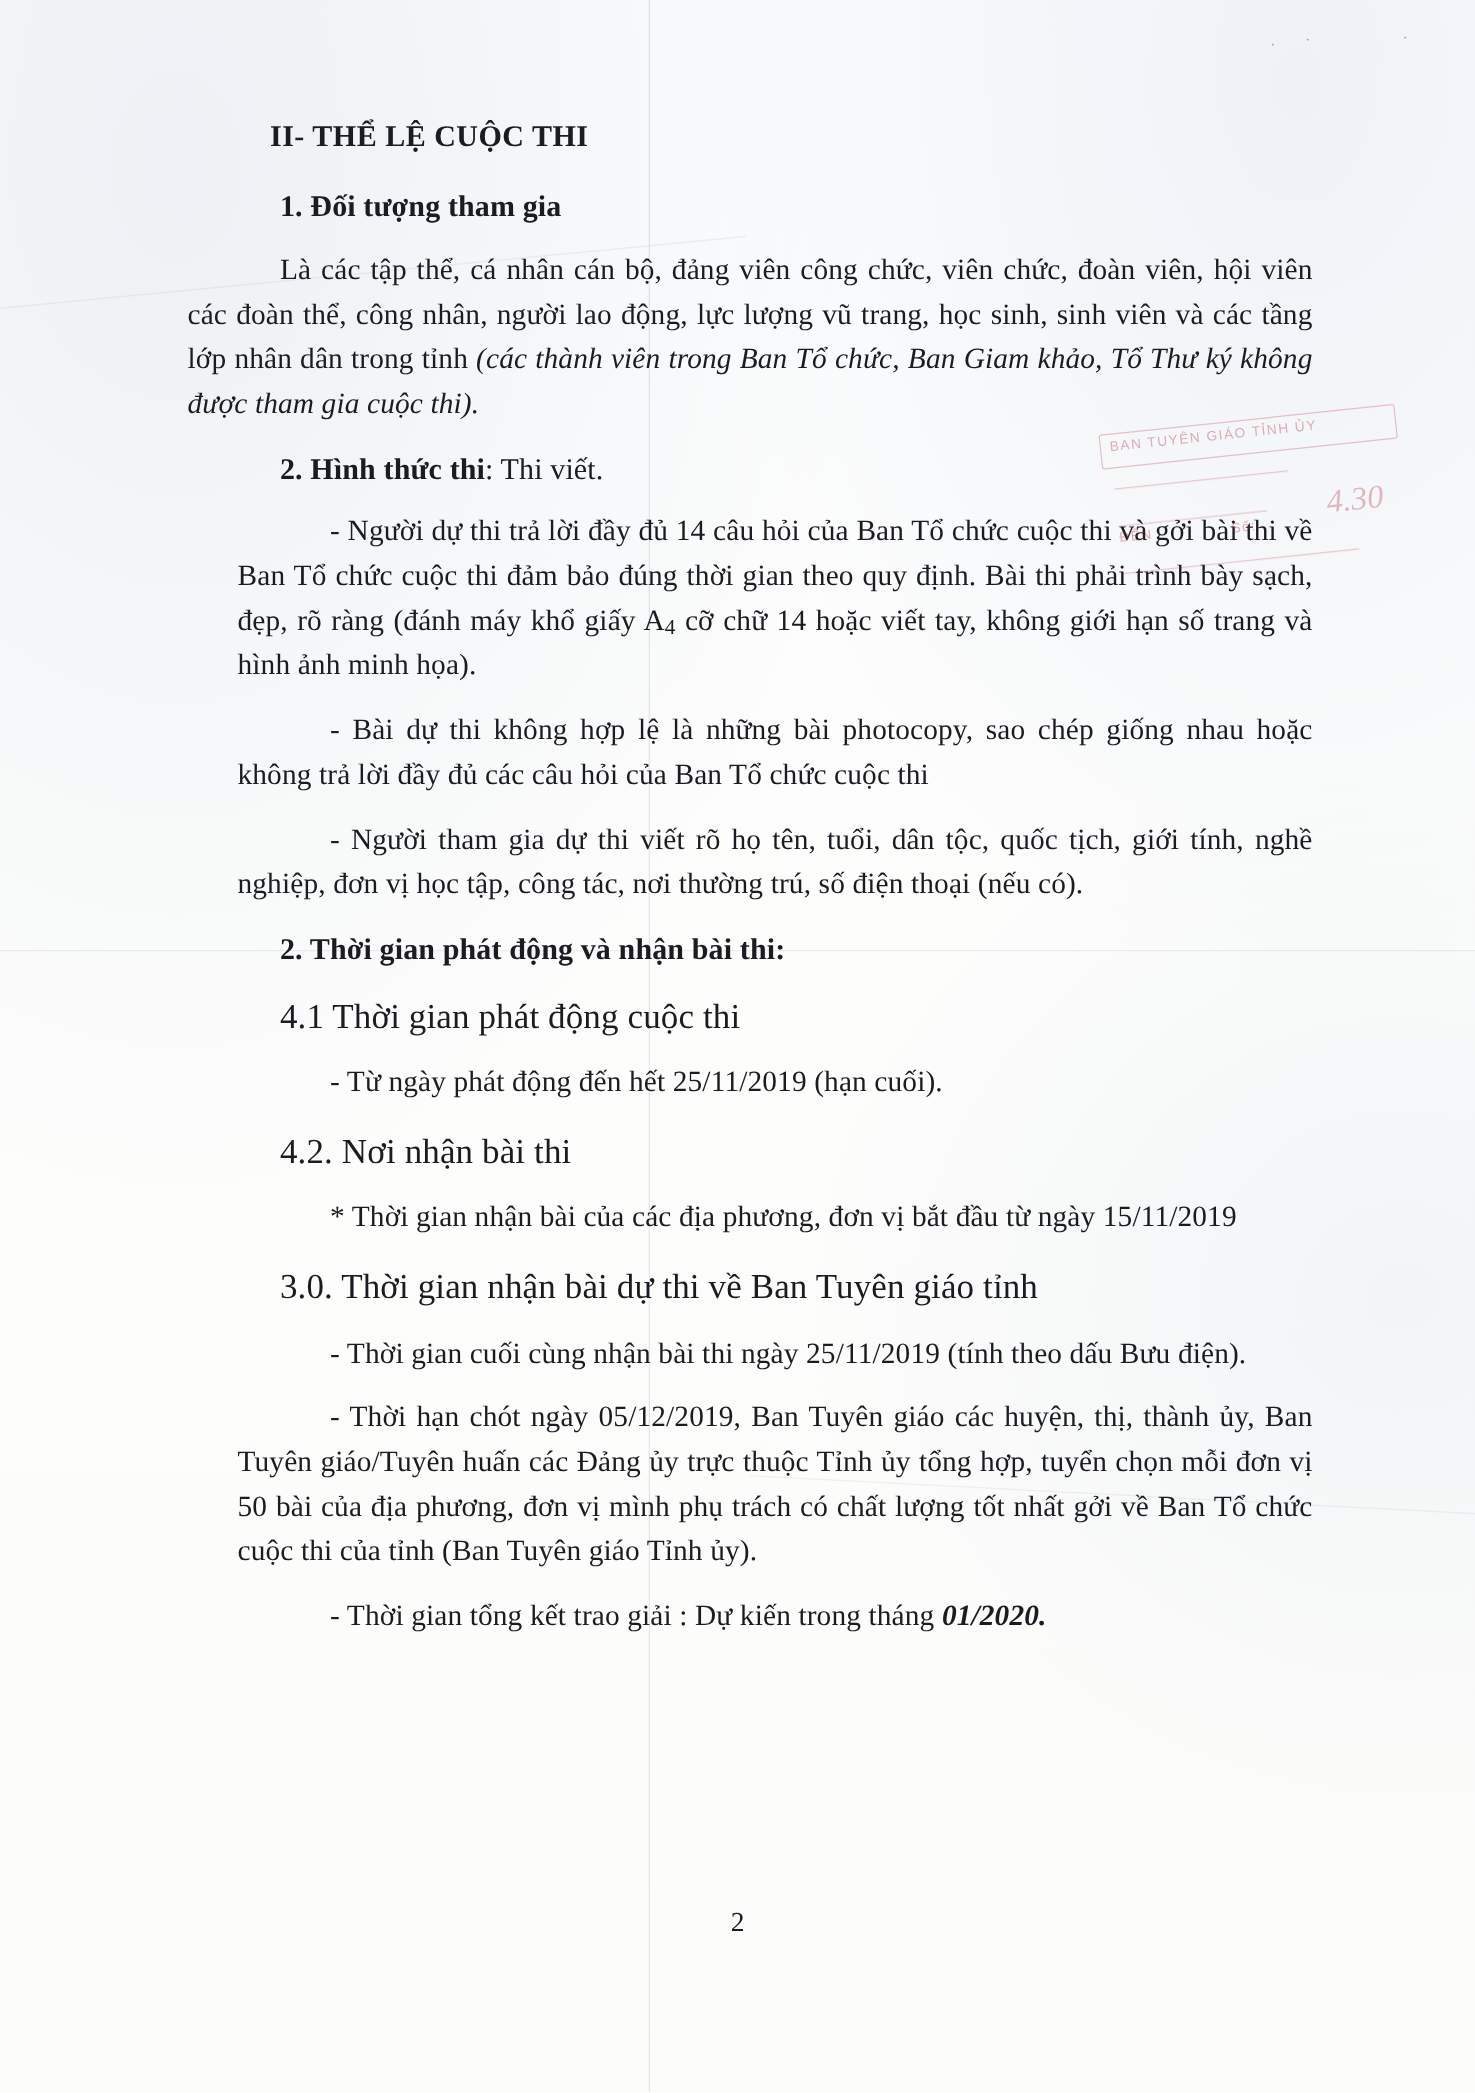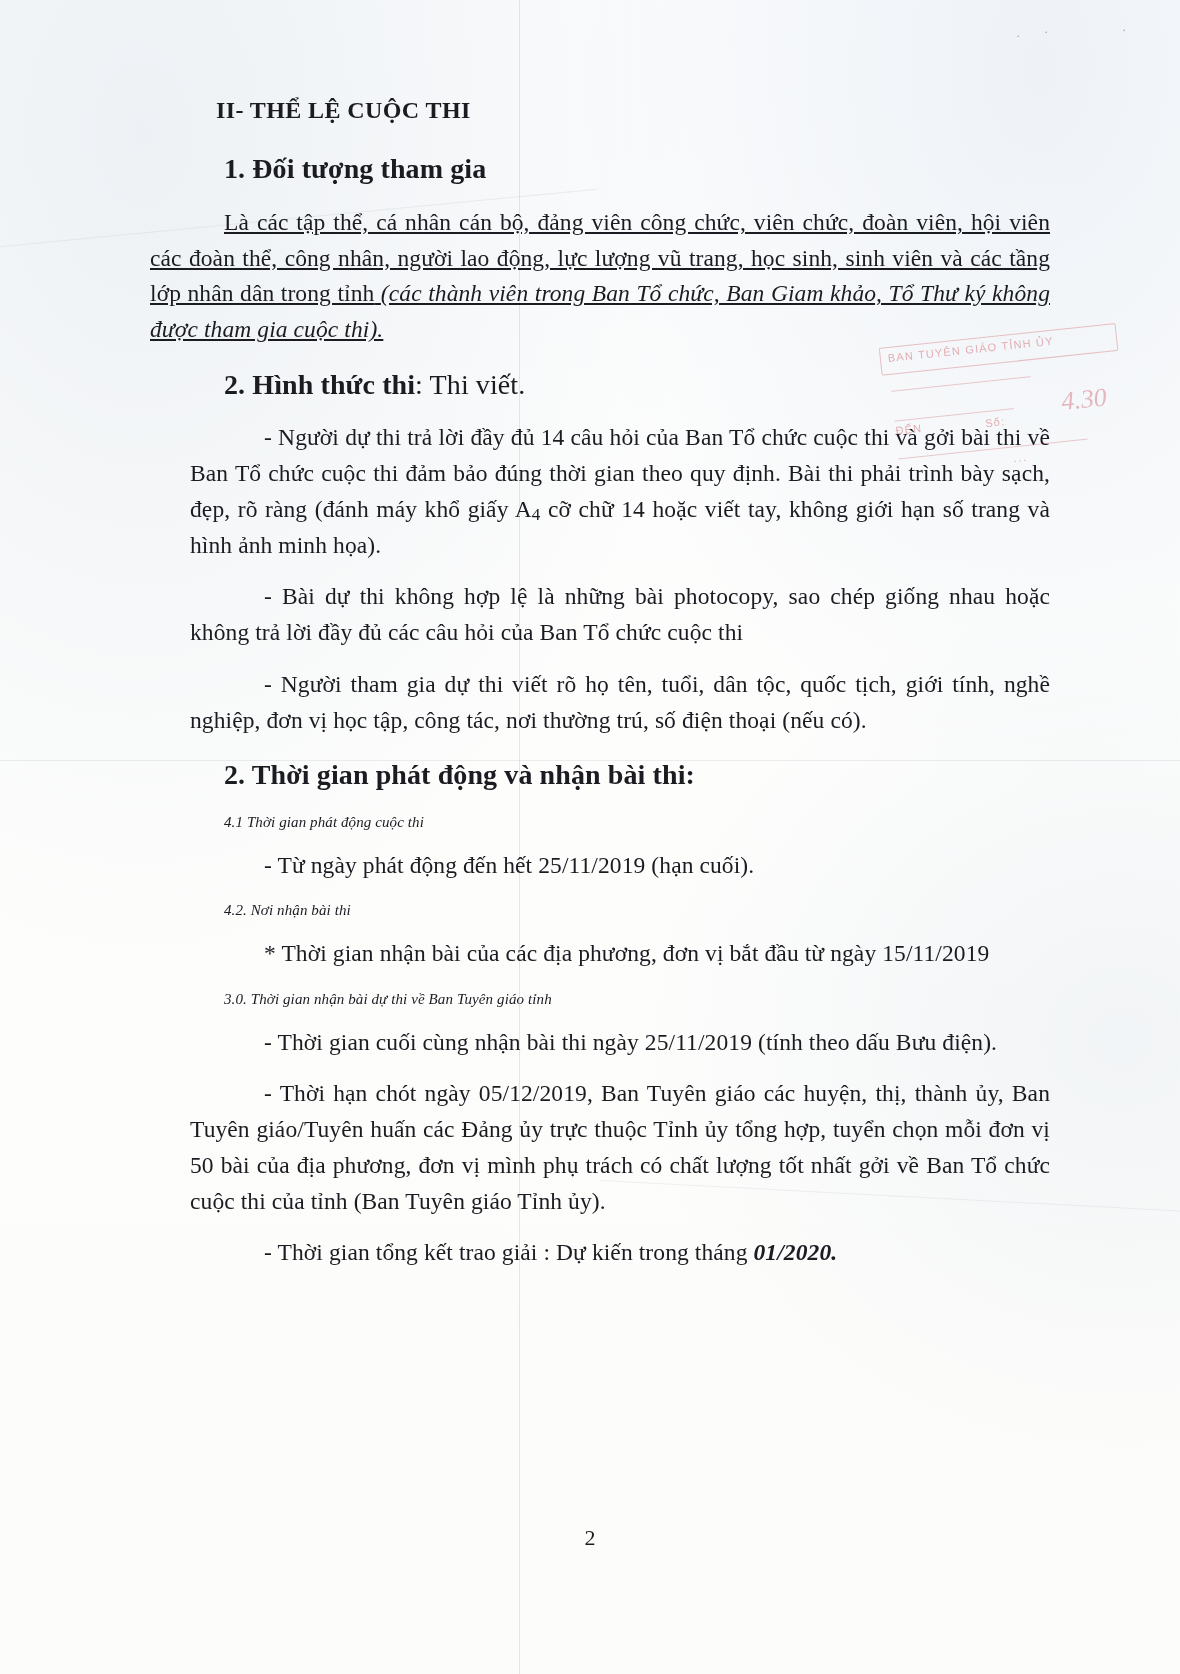--- a/index.html
+++ b/index.html
@@ -65,34 +65,32 @@
   }
   .h-main {
     font-weight: bold;
     font-size: 24px;
     letter-spacing: 0.4px;
     padding-left: 66px;
     margin-bottom: 20px;
   }
   .h-sub {
     font-weight: bold;
+    font-size: 24px;
+    padding-left: 74px;
+    margin-bottom: 14px;
+  }
+  .h-sub .plain { font-weight: normal; }
+  .h-ital {
     font-size: 28px;
     padding-left: 74px;
     margin-bottom: 14px;
   }
-  .h-sub .plain { font-weight: normal; }
-  .h-ital {
-    font-style: italic;
-    font-size: 15px;
-    padding-left: 74px;
-    margin-bottom: 14px;
-  }
   .body-par {
     text-indent: 74px;
-    text-decoration: underline;
   }
   .dash-par {
     text-indent: 74px;
     margin-left: 40px;
   }
   .ital { font-style: italic; }
   .bold-ital { font-style: italic; font-weight: bold; }
   .sub { font-size: 17px; vertical-align: -3px; }
 
   .page-number {

